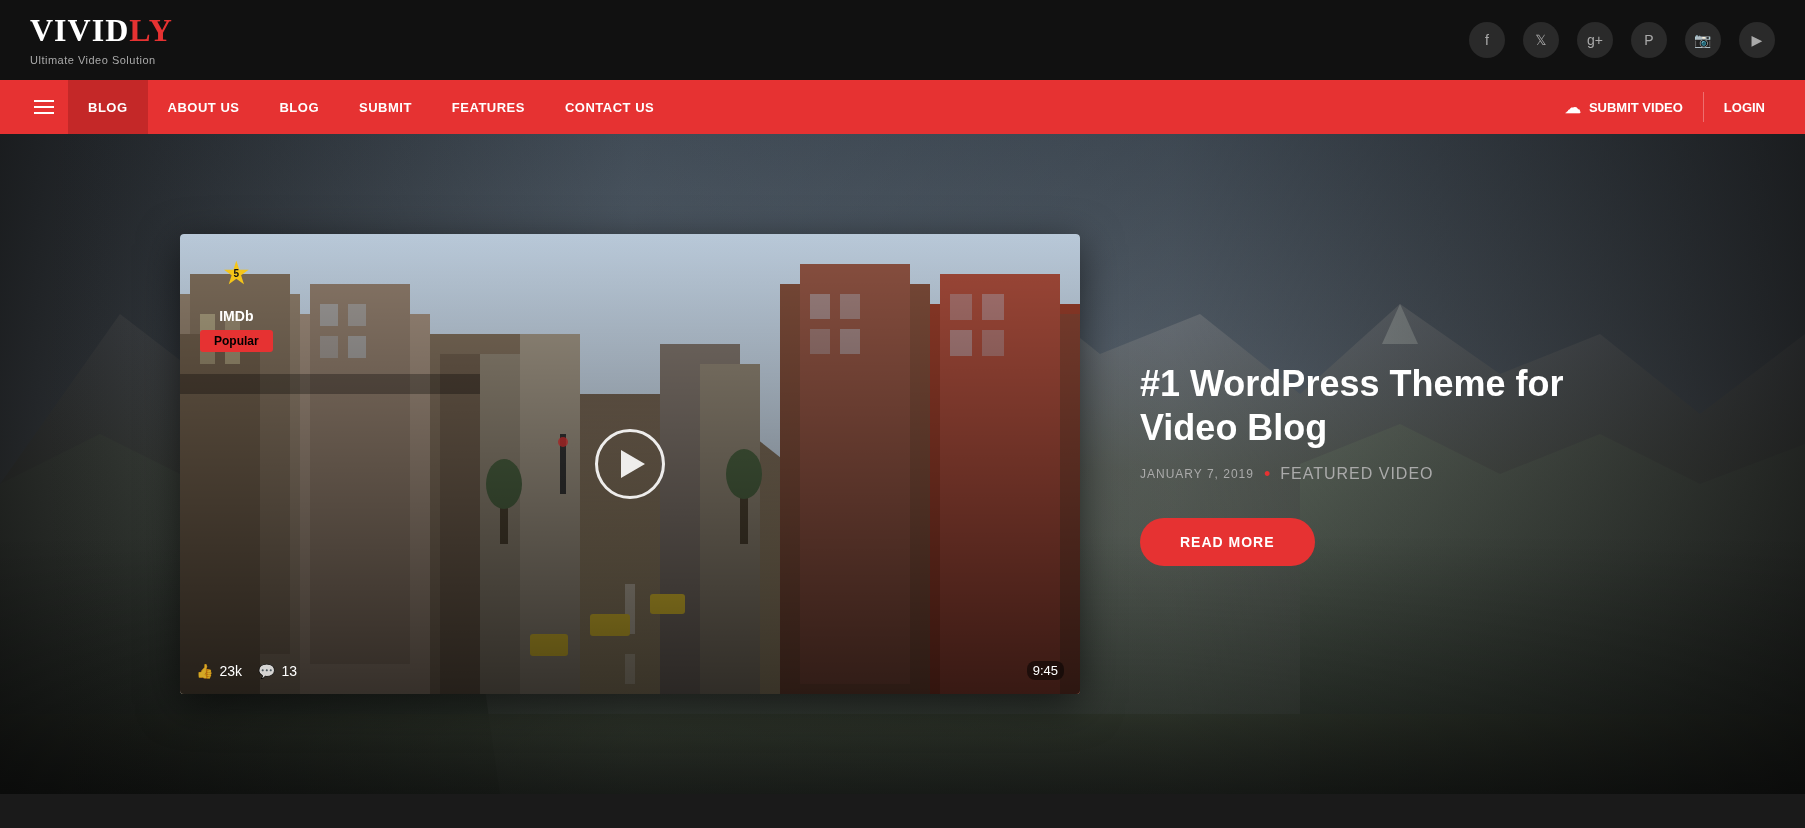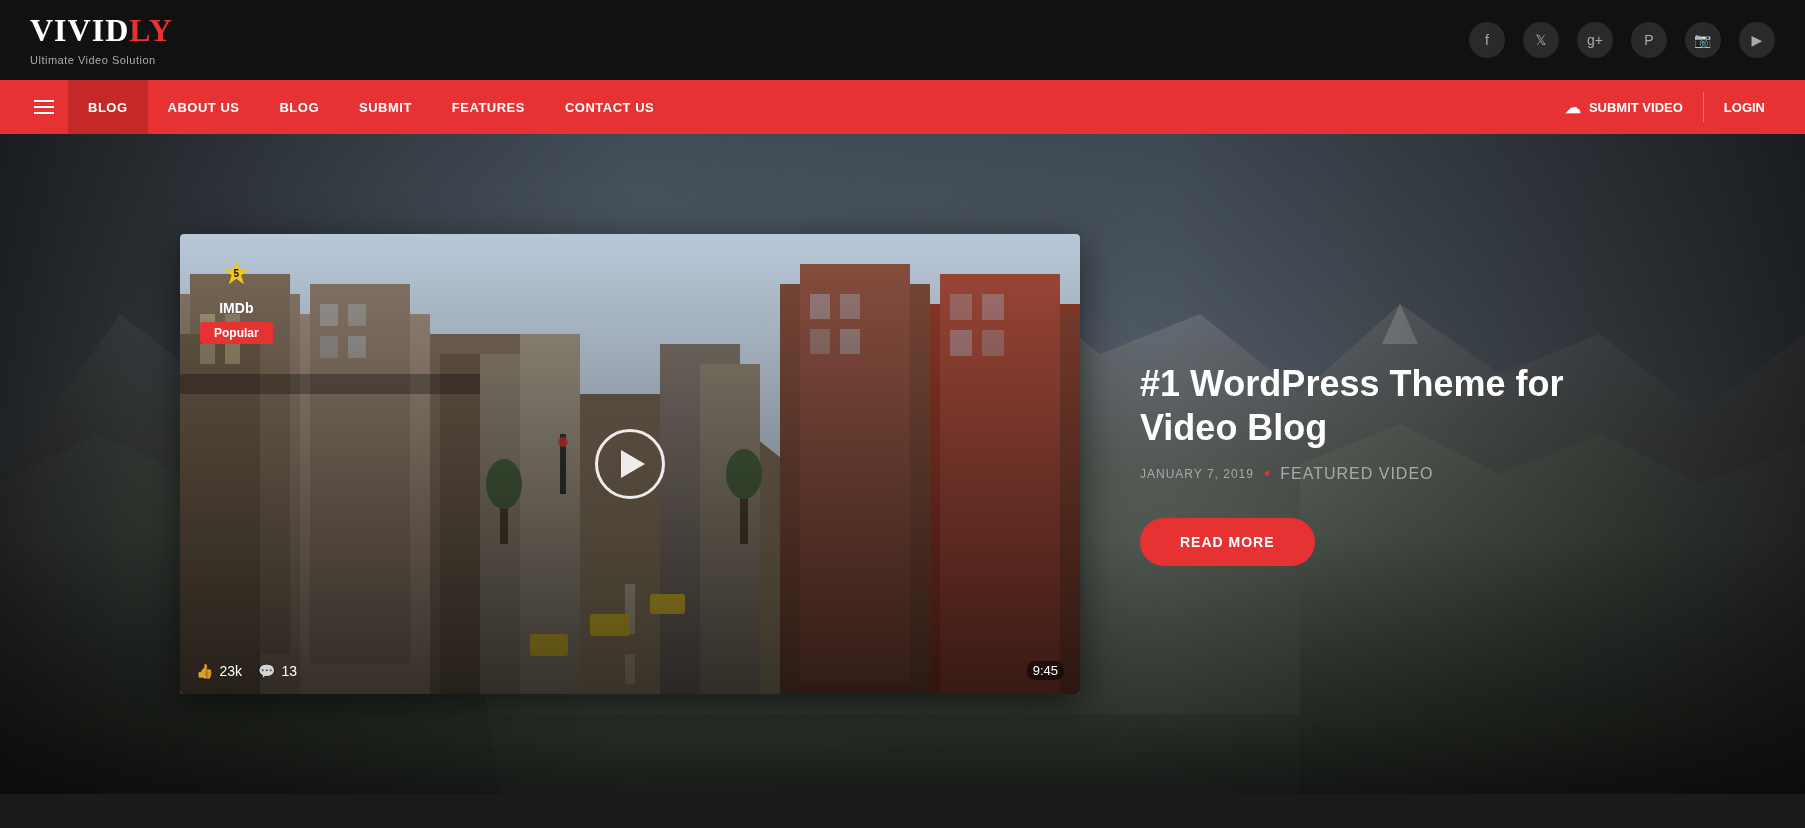--- a/index.html
+++ b/index.html
@@ -236,25 +236,25 @@
       left: 50%;
       transform: translate(-50%, -50%);
       font-size: 10px;
       font-weight: 900;
       color: #111;
     }
     .imdb-text {
       color: #fff;
       font-size: 14px;
       font-weight: 700;
-      margin-top: 8px;
+      margin-top: 16px;
     }
     .popular-badge {
       background: #e63232;
-      color: #ffffff;
+      color: #000000;
       font-size: 12px;
       font-weight: 700;
       padding: 4px 14px;
       border-radius: 3px;
       margin-top: 6px;
     }
 
     
     .play-btn {
       position: absolute;

